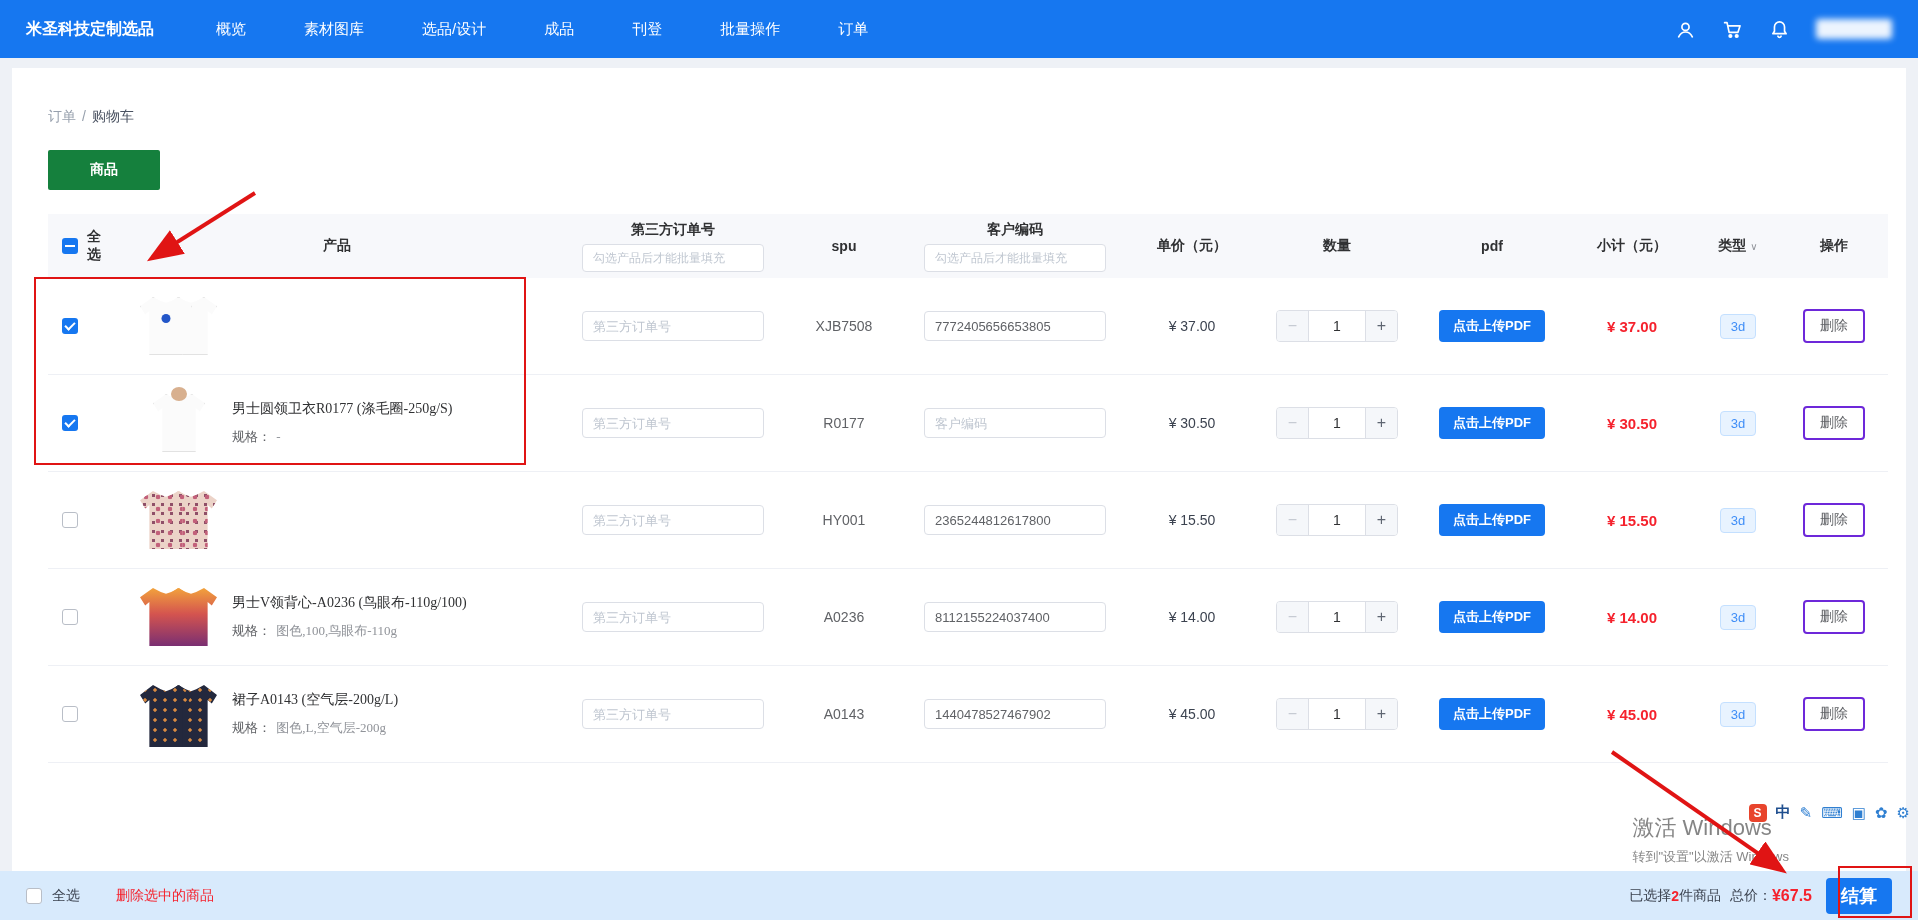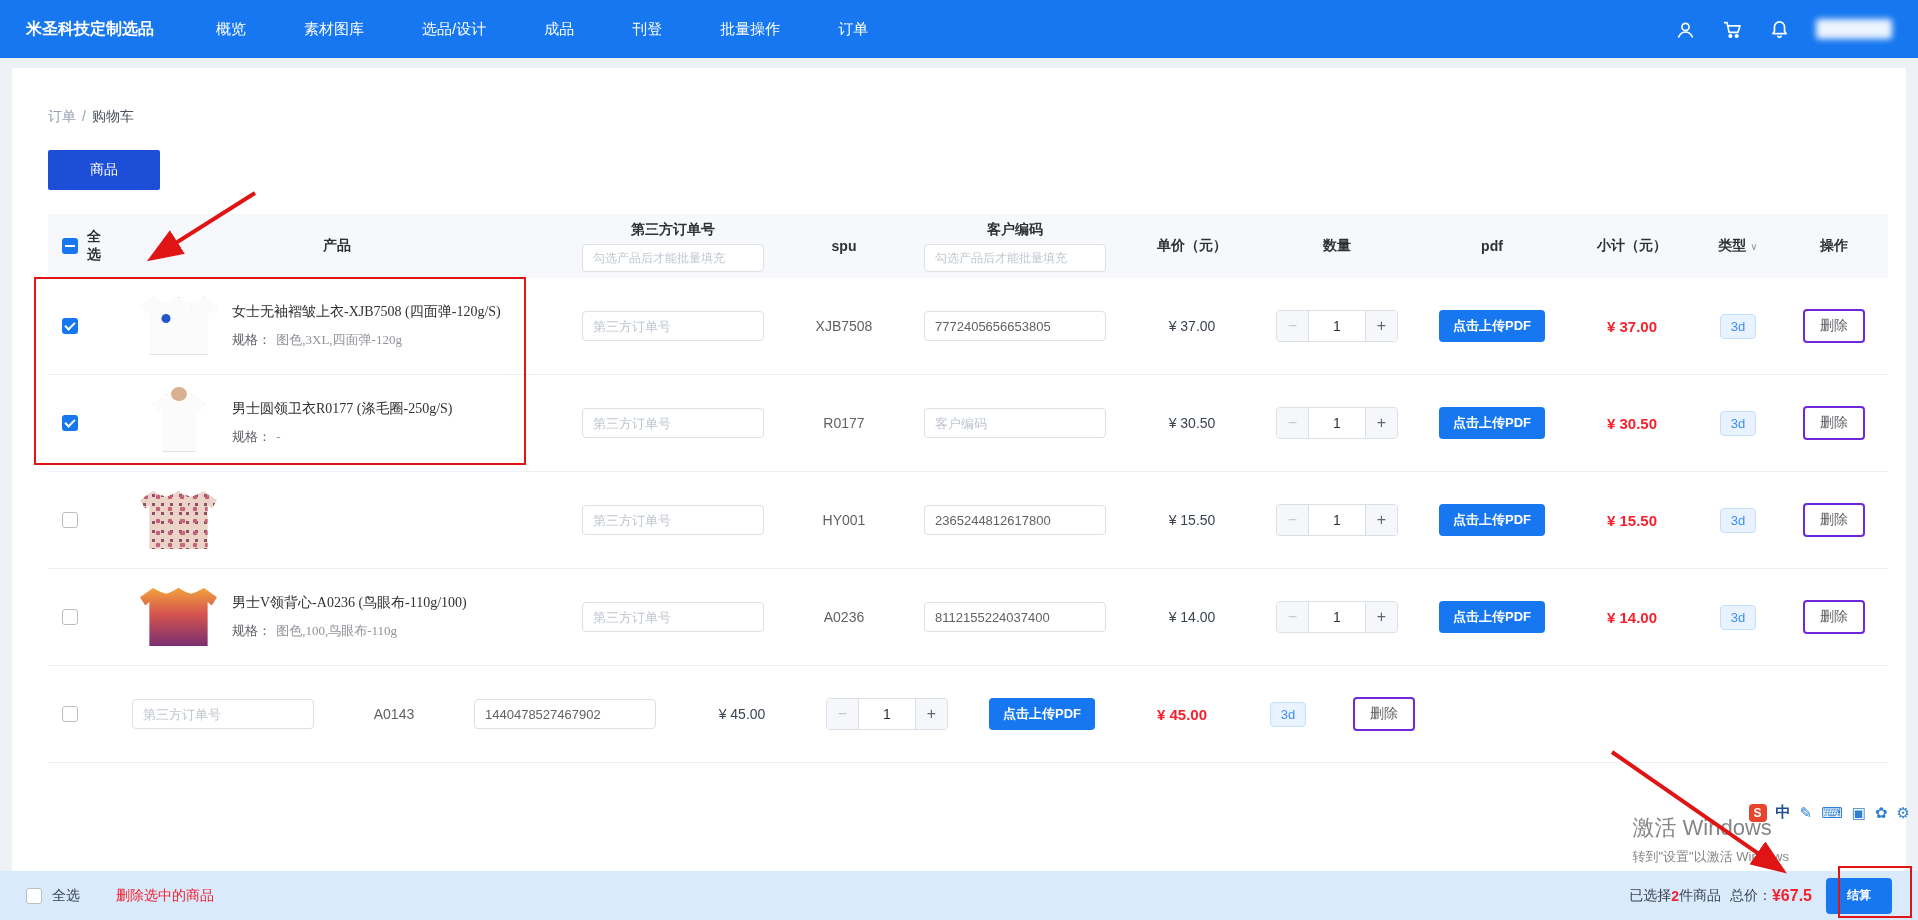--- a/index.html
+++ b/index.html
@@ -14,22 +14,22 @@
   .nav-right { margin-left:auto; display:flex; align-items:center; gap:26px; }
   .nav-icon svg { width:21px; height:21px; display:block; }
   .username-blur { width:76px; height:20px; border-radius:3px; background:rgba(255,255,255,0.92);
                    filter:blur(3px); cursor:pointer; }
 
   
   .content-card { position:absolute; left:12px; right:12px; top:68px; bottom:49px; background:#fff; overflow:hidden; }
   .breadcrumb { padding:40px 0 0 36px; font-size:14px; color:#97a0ad; }
   .breadcrumb .sep { margin:0 6px; }
   .breadcrumb .current { color:#4a5261; }
-  .tab-products { margin:24px 0 0 36px; width:112px; height:40px; background:#1d4ed8; color:#fff;
-                  border:none; border-radius:2px; font-size:14px; cursor:pointer; }
+  .tab-products { margin:24px 0 0 36px; width:112px; height:40px; background:#15803d; color:#fff;
+                  border:none; border-radius:2px; font-size:14px; cursor:pointer;font-weight:bold; }
 
   
   .cart-table { margin:24px 18px 0 36px; }
   .thead { display:flex; align-items:center; background:#f7f8fb; height:64px;
            font-weight:bold; font-size:14px; color:#303133; }
   .trow { display:flex; align-items:center; height:97px; border-bottom:1px solid #eef0f5;
           font-size:14px; color:#606266; background:#fff; }
   .col { display:flex; align-items:center; justify-content:center; }
   .col-check   { width:64px;  justify-content:flex-start; padding-left:14px; gap:9px; }
   .col-product { flex:1; min-width:420px; justify-content:flex-start; padding-left:28px; gap:14px;font-family:Liberation Serif, serif; }
@@ -102,21 +102,21 @@
   
   .footer-bar { position:absolute; left:0; bottom:0; width:100%; height:49px; background:#d8eafc;
                 display:flex; align-items:center; padding:0 26px; font-size:14px; color:#3c4350; z-index:5; }
   .footer-left { display:flex; align-items:center; gap:10px; }
   .delete-selected { color:#f5222d; margin-left:26px; cursor:pointer; }
   .footer-right { margin-left:auto; display:flex; align-items:center; }
   .selected-count { color:#f5222d; font-weight:bold; }
   .total-label { margin-left:9px; }
   .total-value { color:#f5222d; font-weight:bold; font-size:16px; }
   .checkout-btn { margin-left:14px; background:#1677f0; color:#fff; border:none; border-radius:4px;
-                  width:66px; height:36px; font-size:12px; font-weight:bold; cursor:pointer; }
+                  width:66px; height:36px; font-size:18px; font-weight:bold; cursor:pointer; }
 
   
   .watermark { position:absolute; right:129px; bottom:54px; color:rgba(112,112,112,0.85); z-index:4; }
   .wm-title { font-size:22px; }
   .wm-sub { font-size:13px; margin-top:5px; }
   .ime-bar { position:absolute; right:8px; bottom:98px; display:flex; align-items:center; gap:9px; z-index:6; }
   .ime-logo { width:18px; height:18px; background:#e8442c; color:#fff; border-radius:4px; display:flex;
               align-items:center; justify-content:center; font-size:12px; font-weight:bold; cursor:pointer; }
   .ime-mode { color:#1f4f8f; font-weight:bold; font-size:15px; cursor:pointer; }
   .ime-glyph { color:#2f7fd1; font-size:15px; cursor:pointer; }
@@ -214,27 +214,20 @@
     <div>
   <div class="trow">
     <div class="col col-check">
       <span class="checkbox checked"></span>
     </div>
     <div class="col col-product">
       <div class="product-image img-white-pair">
         <span class="garment g1"></span>
         <span class="garment g2"></span>
       </div>
-      <div class="product-text">
-        <div class="p-title">女士无袖褶皱上衣-XJB7508 (四面弹-120g/S)</div>
-        <div class="p-spec">
-          <span class="spec-label">规格：</span>
-          <span class="spec-value">图色,3XL,四面弹-120g</span>
-        </div>
-      </div>
     </div>
     <div class="col col-order">
       <input class="cell-input" placeholder="第三方订单号" style="">
     </div>
     <div class="col col-spu">
       <span>XJB7508</span>
     </div>
     <div class="col col-code">
       <input class="cell-input" placeholder="客户编码" value="7772405656653805" style="">
     </div>
@@ -401,20 +394,33 @@
       <span class="type-badge">3d</span>
     </div>
     <div class="col col-action">
       <button class="delete-btn">删除</button>
     </div>
   </div>
 
   <div class="trow">
     <div class="col col-check">
       <span class="checkbox unchecked"></span>
+    </div>
+    <div class="col col-product">
+      <div class="product-image img-dark-dress">
+        <span class="garment g1"></span>
+        <span class="garment g2"></span>
+      </div>
+      <div class="product-text">
+        <div class="p-title">裙子A0143 (空气层-200g/L)</div>
+        <div class="p-spec">
+          <span class="spec-label">规格：</span>
+          <span class="spec-value">图色,L,空气层-200g</span>
+        </div>
+      </div>
     </div>
     <div class="col col-order">
       <input class="cell-input" placeholder="第三方订单号" style="">
     </div>
     <div class="col col-spu">
       <span>A0143</span>
     </div>
     <div class="col col-code">
       <input class="cell-input" placeholder="客户编码" value="1440478527467902" style="">
     </div>

